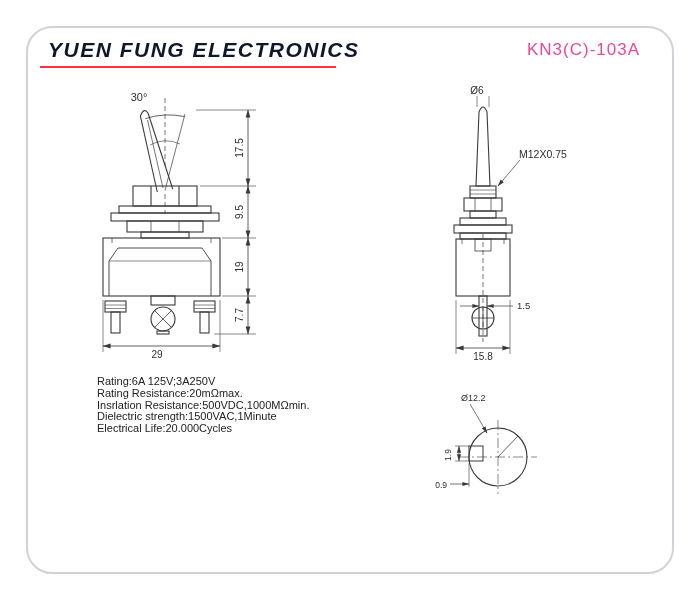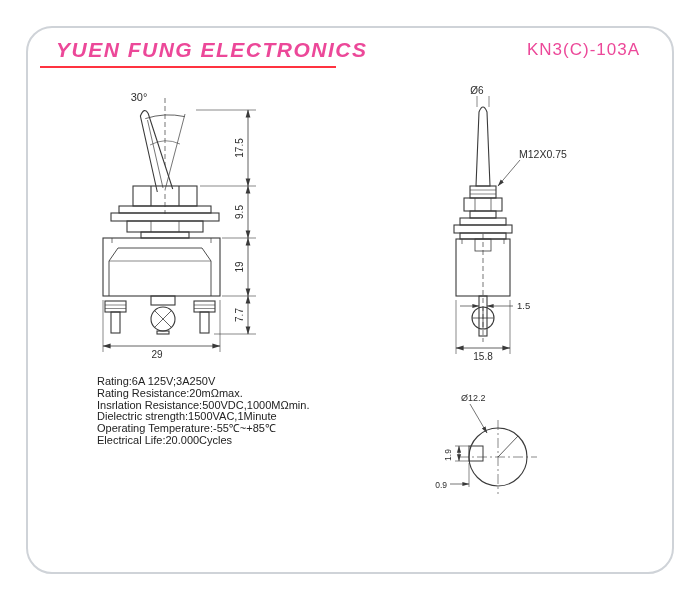--- a/index.html
+++ b/index.html
@@ -5,23 +5,23 @@
   html,body{margin:0;padding:0;background:#ffffff;}
   .page{
     position:relative;width:700px;height:600px;background:#ffffff;overflow:hidden;
     font-family:"Liberation Sans", sans-serif;
   }
   .frame{
     position:absolute;left:26px;top:26px;right:26px;bottom:26px;
     border:2px solid #cfd3d8;border-radius:26px;pointer-events:none;
   }
   .brand{
-    position:absolute;left:56px;top:38px;
+    position:absolute;left:48px;top:38px;
     font-size:21px;font-weight:bold;font-style:italic;letter-spacing:1.5px;
-    color:#ec4899;white-space:nowrap;
+    color:#0f172a;white-space:nowrap;
   }
   .brand-underline{
     position:absolute;left:40px;top:66px;width:296px;height:2px;background:#ff3340;
   }
   .part-number{
     position:absolute;left:527px;top:40px;
     font-size:17px;color:#ec4899;letter-spacing:1px;white-space:nowrap;
   }
   .specs{
     position:absolute;left:97px;top:376px;
@@ -192,17 +192,16 @@
       <text x="451" y="455" font-size="8.5" text-anchor="middle" transform="rotate(-90 451 455)">1.9</text>
       <text x="447" y="488" font-size="8.5" text-anchor="end">0.9</text>
     </g>
   </svg>
 
   <div class="specs">
     <div>Rating:6A 125V;3A250V</div>
     <div>Rating Resistance:20mΩmax.</div>
     <div>Insrlation Resistance:500VDC,1000MΩmin.</div>
     <div>Dielectric strength:1500VAC,1Minute</div>
-    <div>Operating Temperature:-55℃~+85℃</div>
     <div>Electrical Life:20.000Cycles</div>
   </div>
 
 </div>
 
 </body></html>

